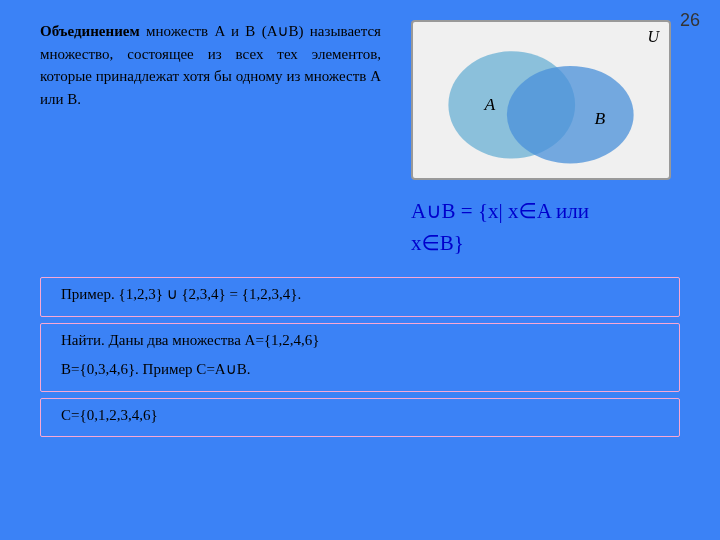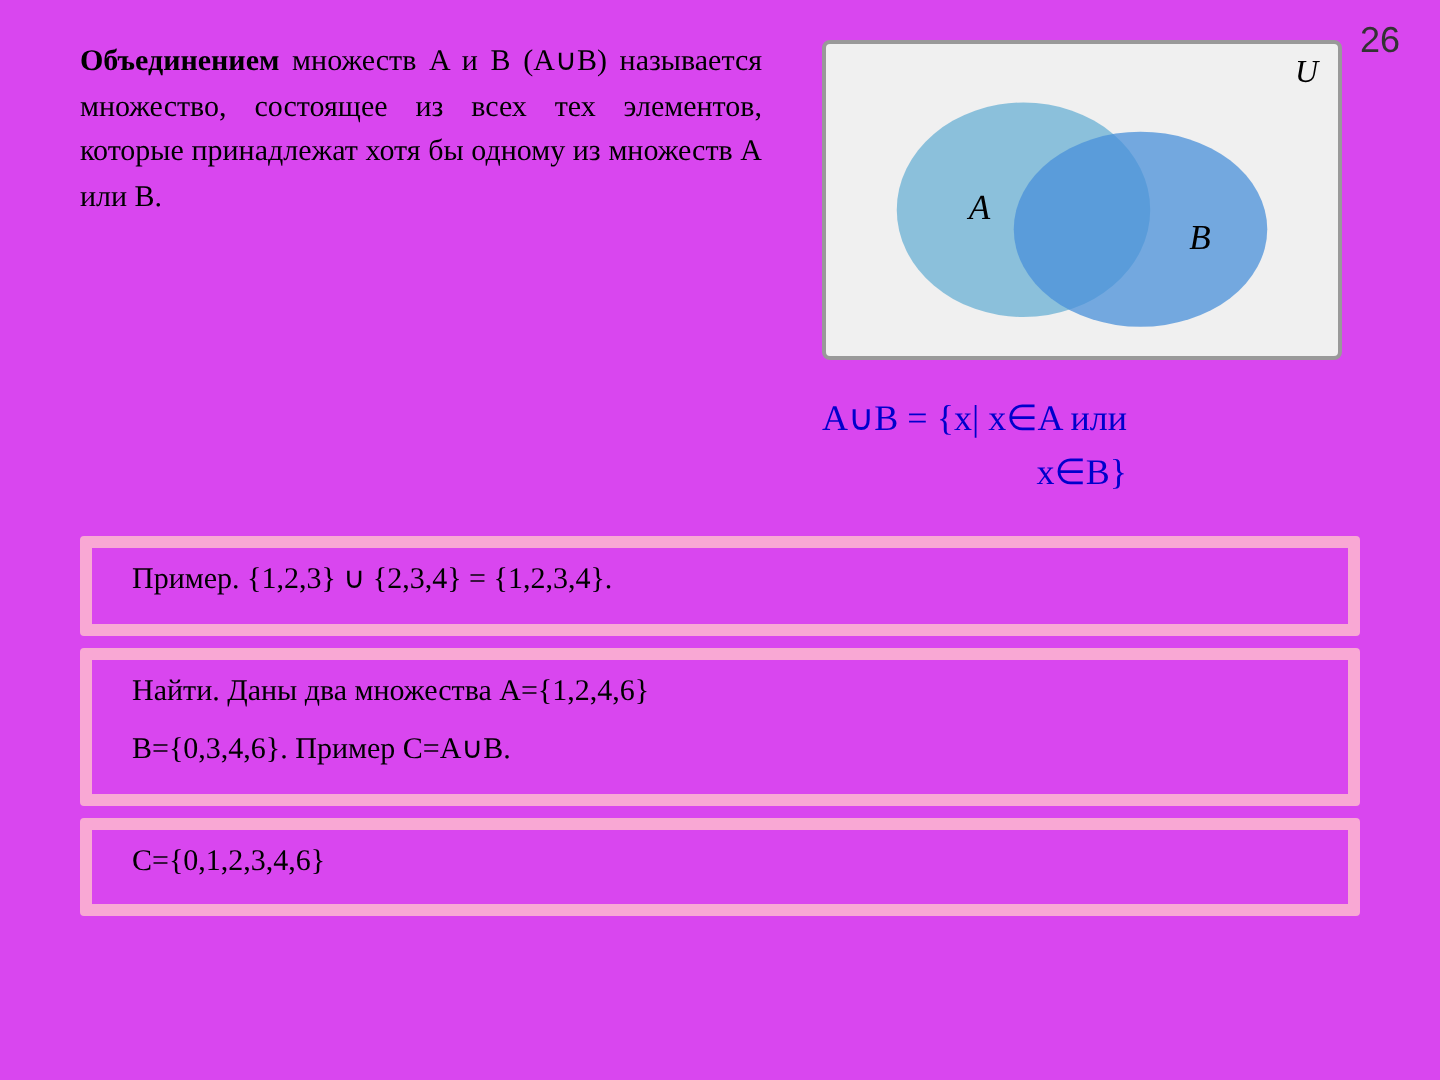--- a/index.html
+++ b/index.html
@@ -9,21 +9,21 @@
       font-family: 'Times New Roman', Times, serif;
       width: 720px;
       height: 540px;
       overflow: hidden;
       position: relative;
     }
 
     .slide {
       width: 720px;
       height: 540px;
-      background: #d946ef;
+      background: #3b82f6;
       position: relative;
       padding: 20px 40px 20px 40px;
     }
 
     .slide-number {
       position: absolute;
       top: 10px;
       right: 20px;
       font-size: 18px;
       color: #333;
@@ -93,45 +93,44 @@
       position: absolute;
       top: 0;
       left: 0;
       width: 100%;
       height: 100%;
     }
 
     .formula-box {
       margin-top: 16px;
       margin-left: 10px;
-      font-size: 18px;
+      font-size: 21px;
       color: #0000cc;
       font-family: 'Times New Roman', serif;
       line-height: 1.5;
-      text-align: right;
     }
 
     .examples-section {
       margin-top: 18px;
       font-size: 15px;
       color: #000;
       line-height: 1.7;
     }
 
     .examples-section p {
       margin-bottom: 4px;
       padding-left: 10px;
     }
 
     .blue-text {
       color: #0000cc;
     }
 
     .example-box {
-      border: 6px solid #f9a8d4;
+      border: 1px solid #f9a8d4;
       padding: 4px 10px;
       margin-bottom: 6px;
       border-radius: 2px;
     }
   </style>
 </head>
 <body>
 
 <div class="slide">
 

